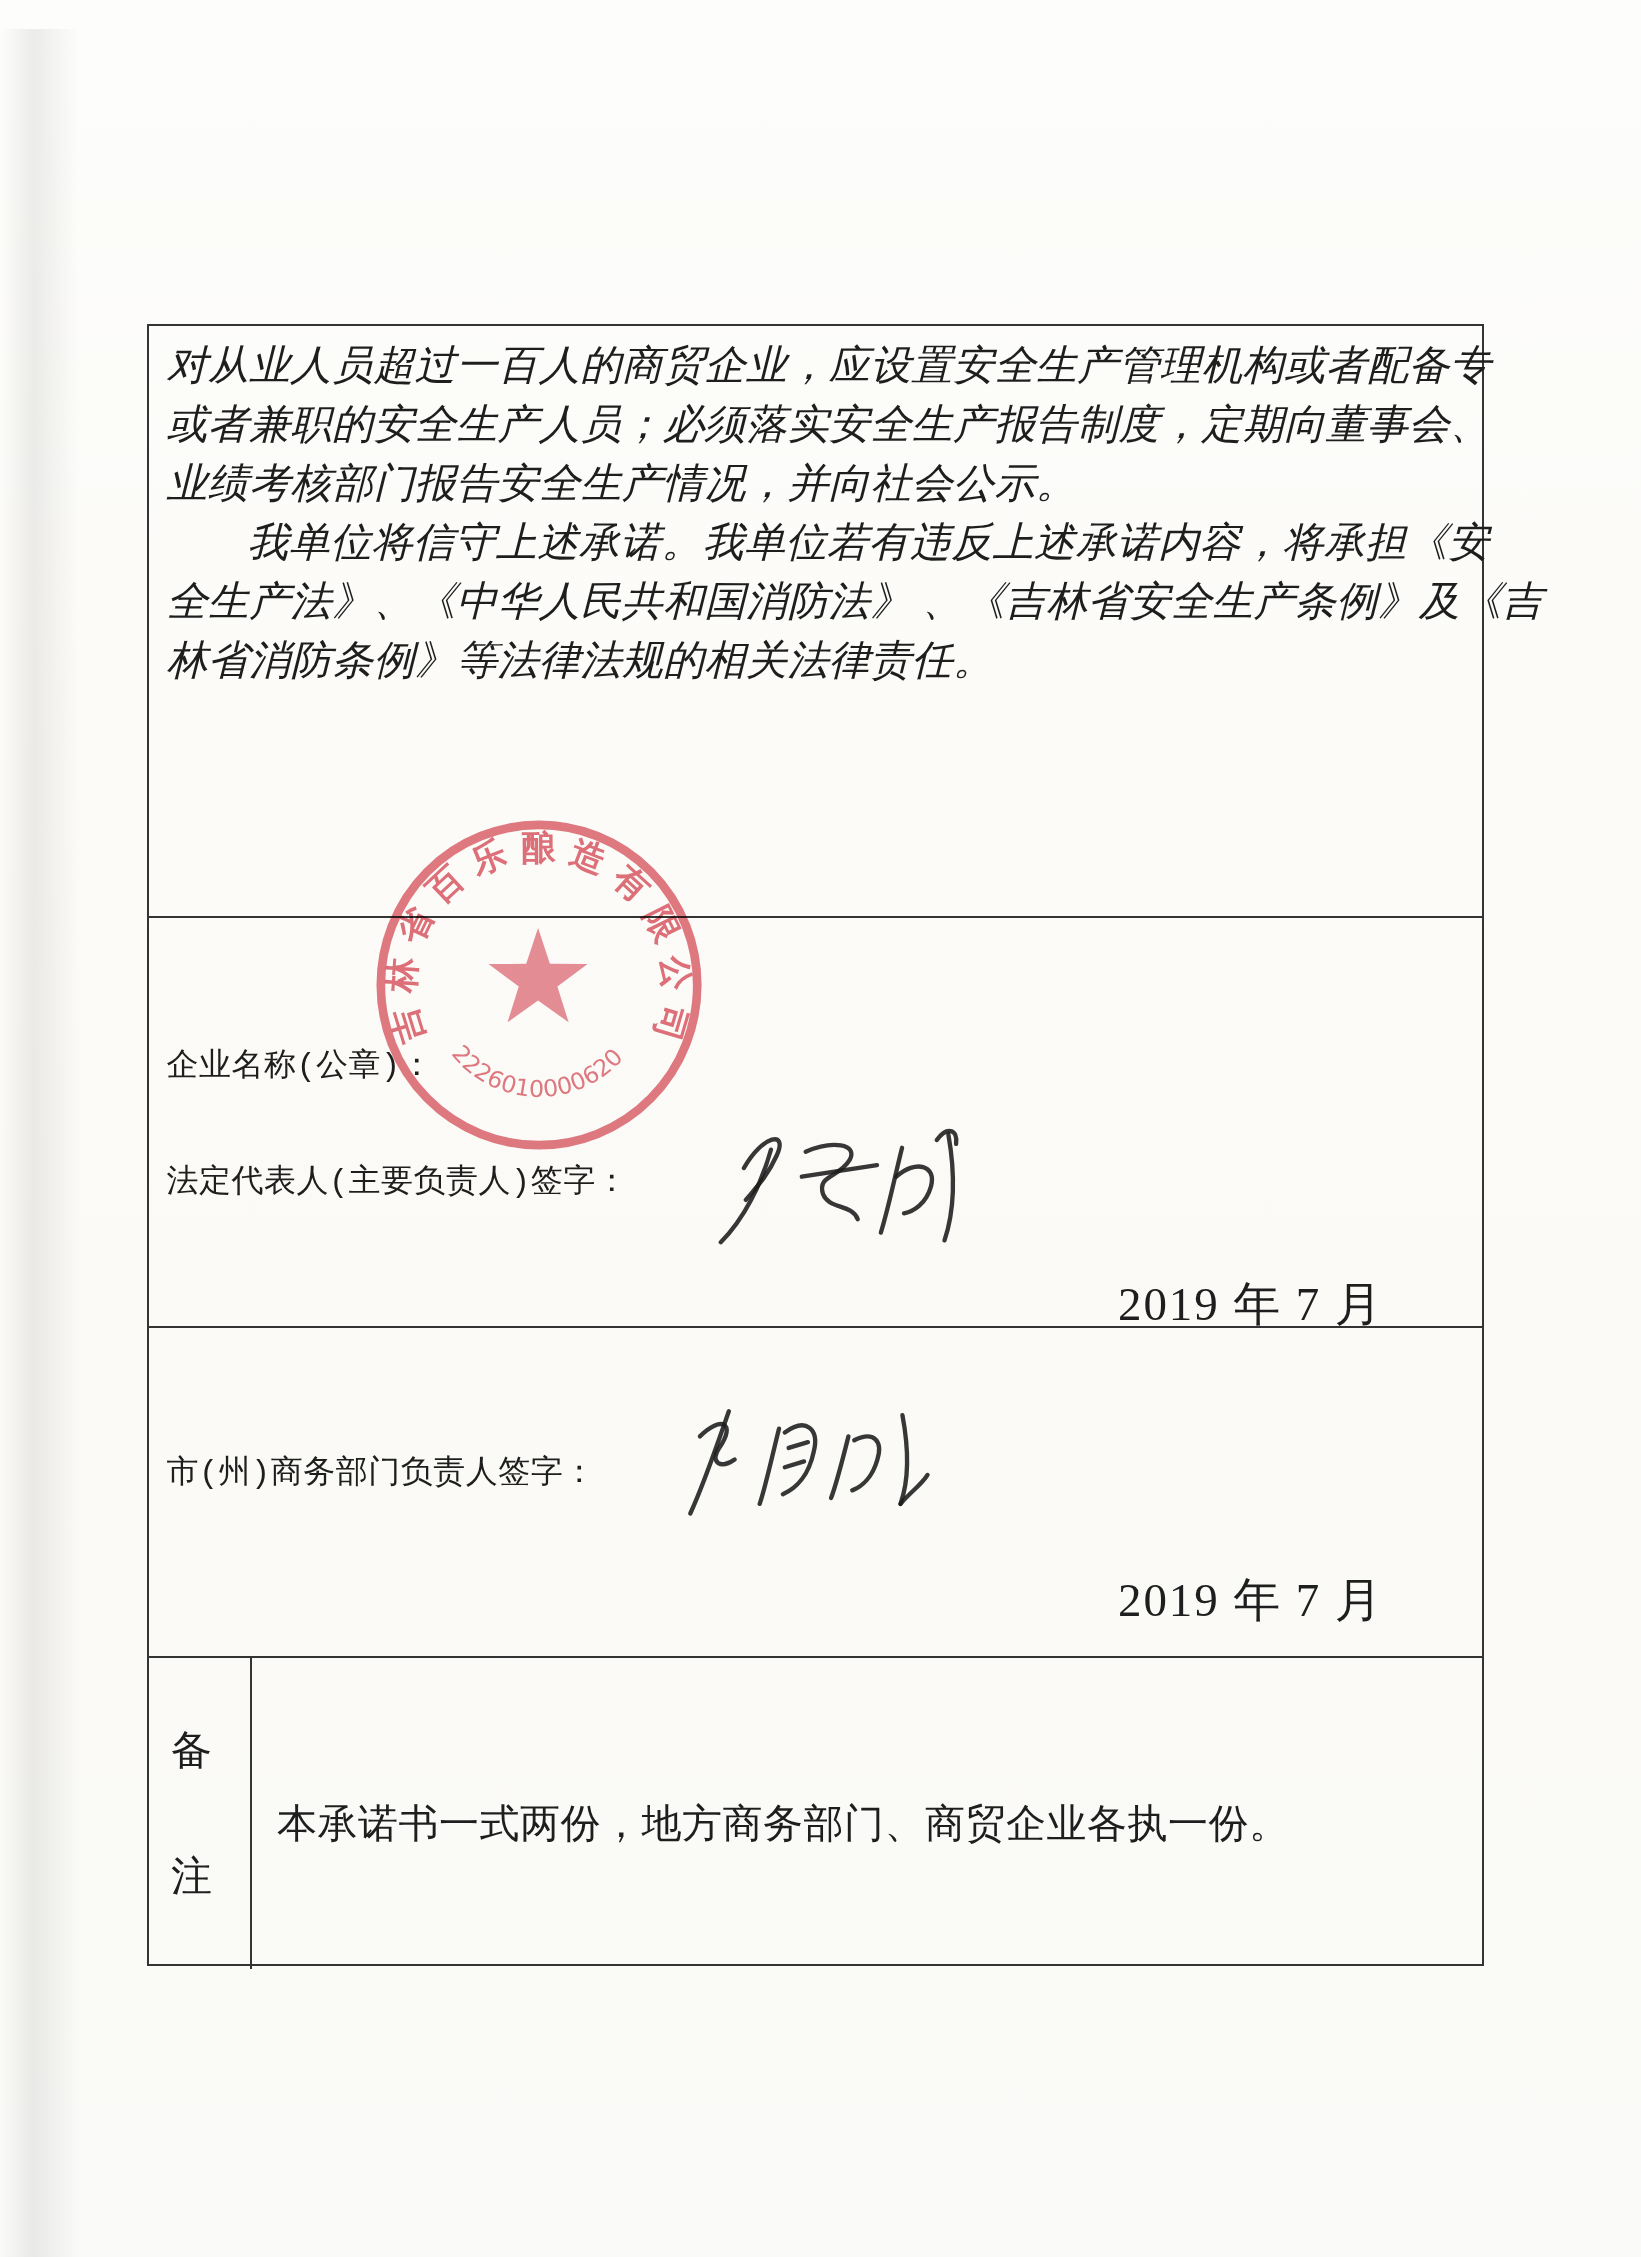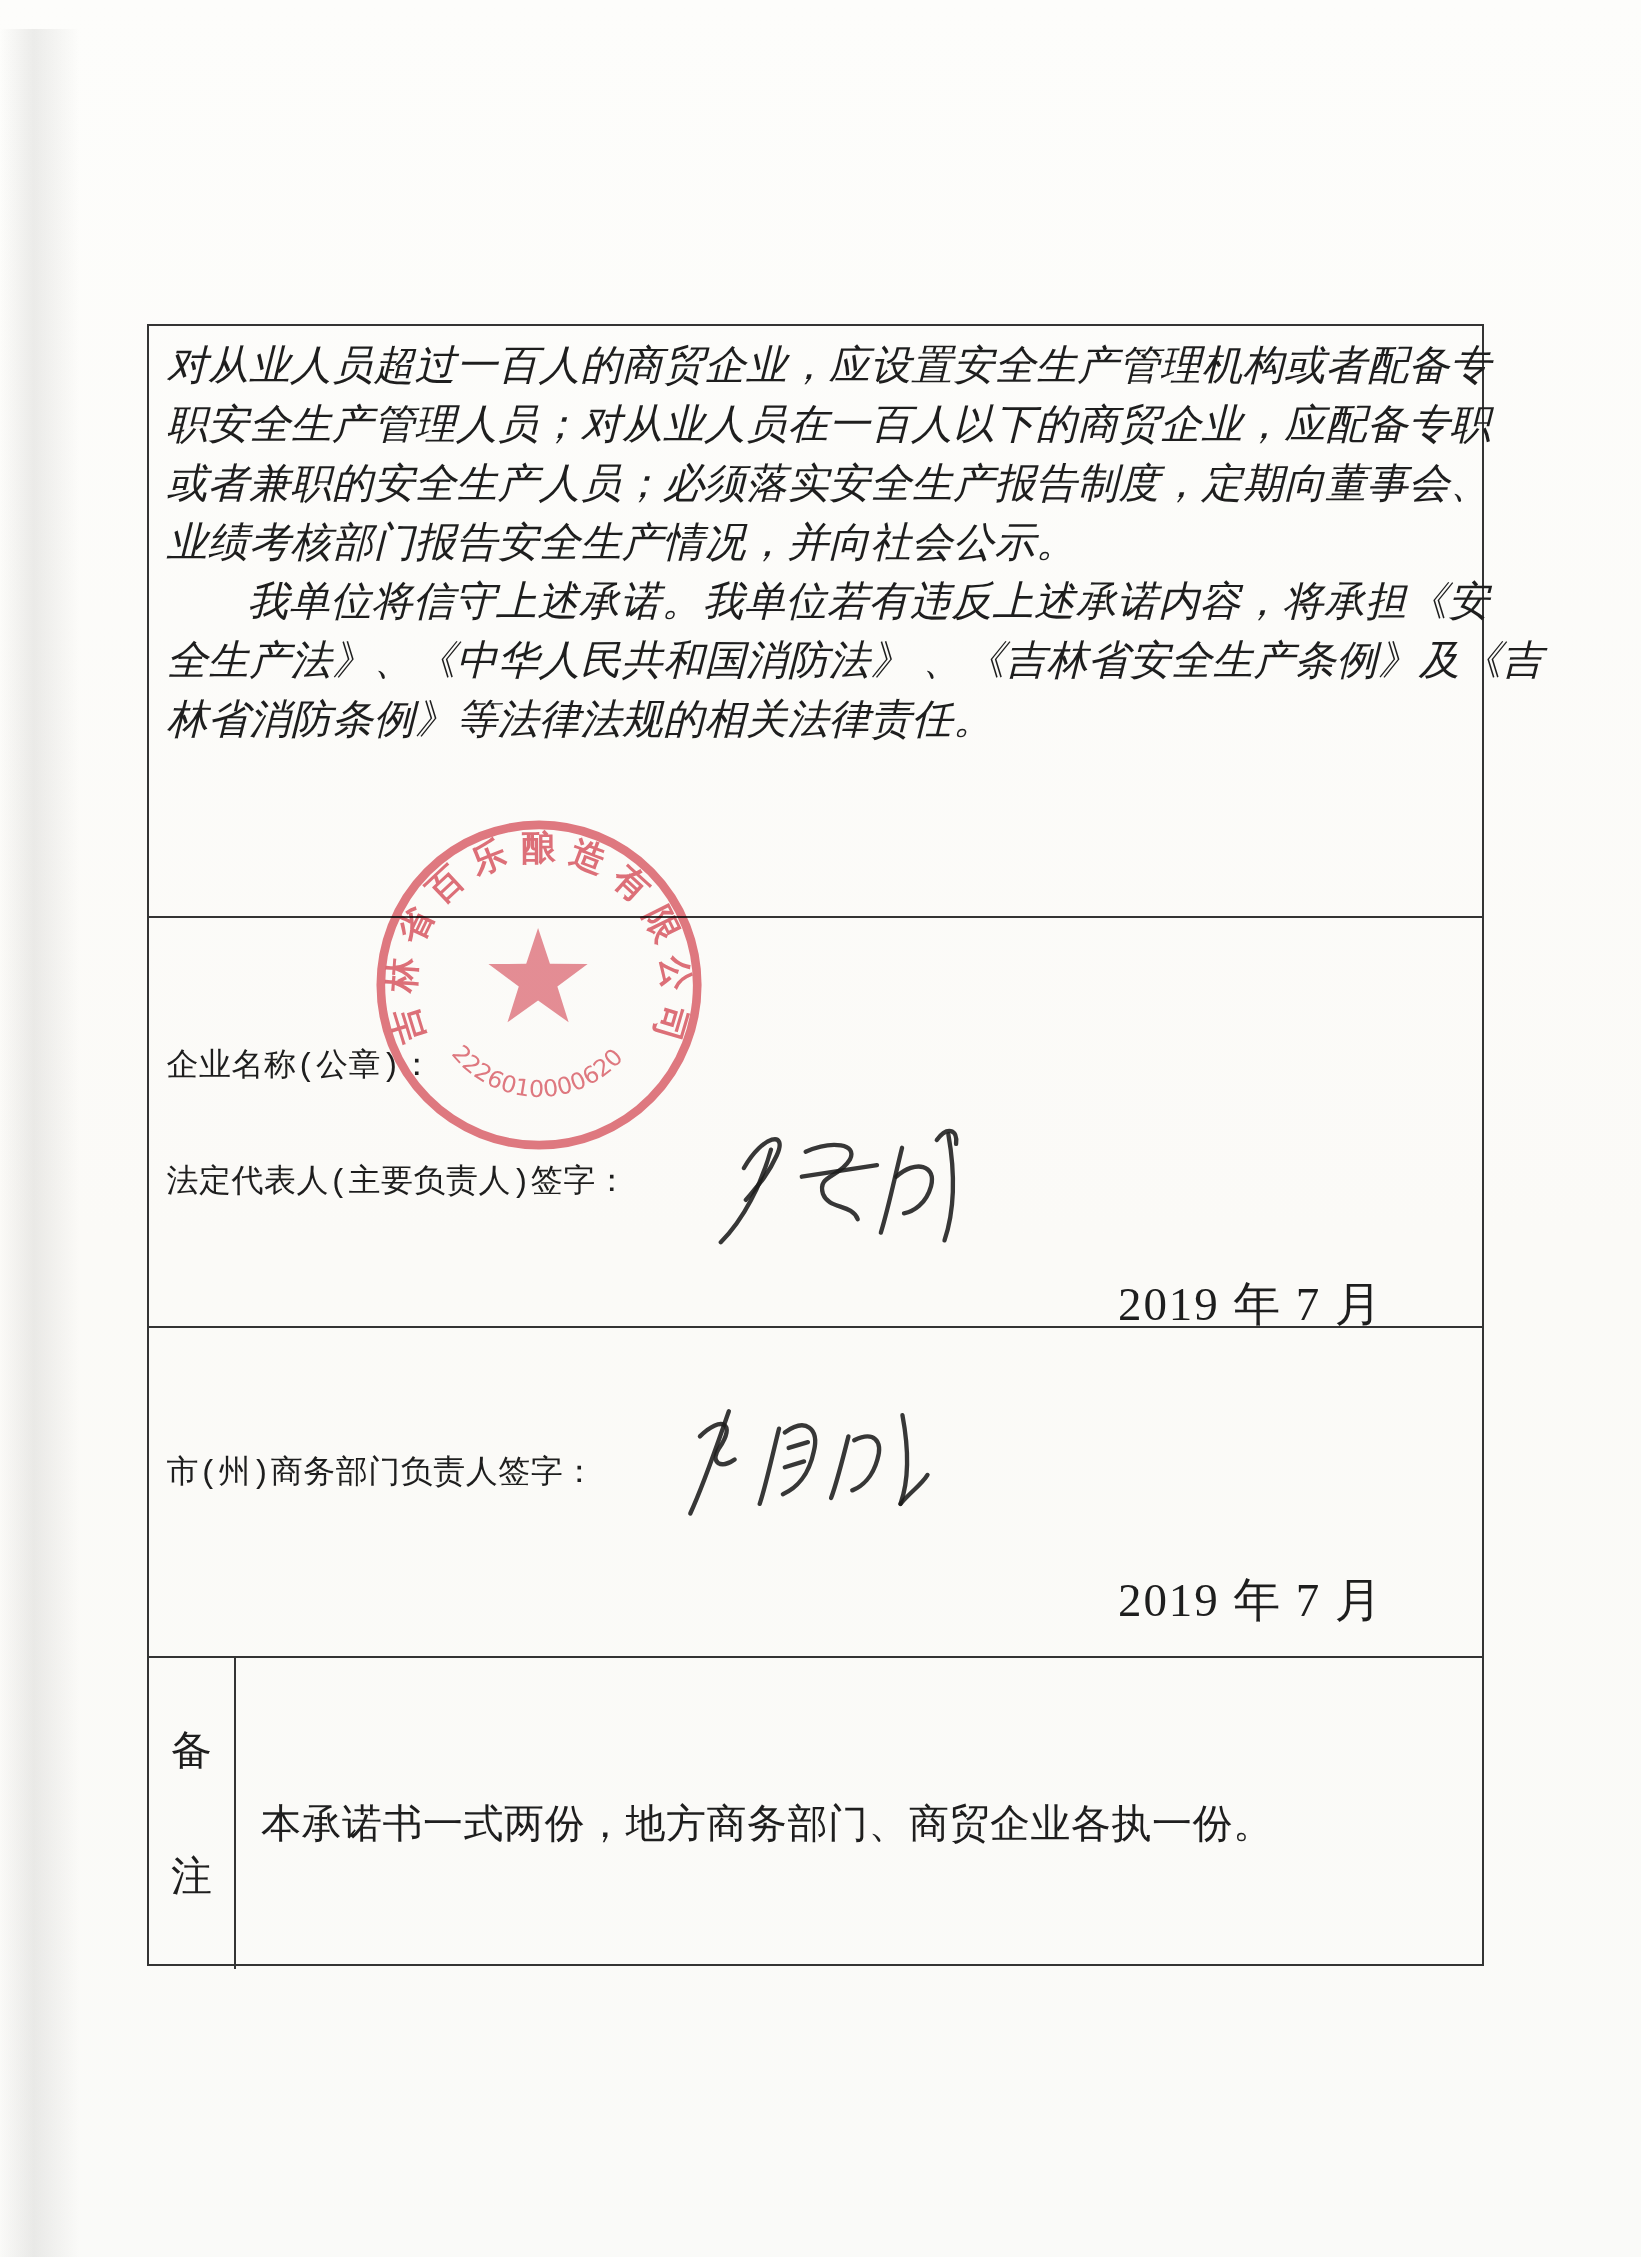--- a/index.html
+++ b/index.html
@@ -35,39 +35,38 @@
   .field-label{
     position:absolute;font-size:32px;letter-spacing:0.5px;white-space:nowrap;font-family:Liberation Mono, monospace;
   }
   .date-text{
     position:absolute;left:969px;font-size:47px;letter-spacing:1.9px;white-space:nowrap;
   }
   .remark-label-cell{
     width:85px;display:flex;flex-direction:column;align-items:center;
     justify-content:center;gap:71px;font-size:41px;flex:0 0 85px;
   }
-  .remark-text-cell{flex:1;border-left:2.9px solid #343434;position:relative;}
+  .remark-text-cell{flex:1;border-left:2.9px solid #343434;position:relative;margin-left:16px;}
   .remark-text{position:absolute;left:25px;top:138px;font-size:40px;letter-spacing:0.5px;white-space:nowrap;}
   .seal-svg{position:absolute;left:376px;top:819px;mix-blend-mode:multiply;opacity:0.9;}
   .sig-svg{position:absolute;mix-blend-mode:multiply;}
   .sig-legal{left:705px;top:1115px;}
   .sig-dept{left:671px;top:1390px;}
 </style>
 </head>
 <body>
 
 <div class="paper">
   <div class="edge-shade"></div>
 
   <div class="doc-table">
 
     <div class="row row-commitment">
       <div class="commitment-text">
         <div class="c-line">对从业人员超过一百人的商贸企业，应设置安全生产管理机构或者配备专</div>
-        <div class="c-line">职安全生产管理人员；对从业人员在一百人以下的商贸企业，应配备专职</div>
         <div class="c-line">或者兼职的安全生产人员；必须落实安全生产报告制度，定期向董事会、</div>
         <div class="c-line">业绩考核部门报告安全生产情况，并向社会公示。</div>
         <div class="c-line indent">我单位将信守上述承诺。我单位若有违反上述承诺内容，将承担《安</div>
         <div class="c-line">全生产法》、《中华人民共和国消防法》 、《吉林省安全生产条例》及《吉</div>
         <div class="c-line">林省消防条例》等法律法规的相关法律责任。</div>
       </div>
     </div>
 
     <div class="row row-company">
       <div class="field-label" style="left:17.4px;top:125px;">企业名称(公章)：</div>

